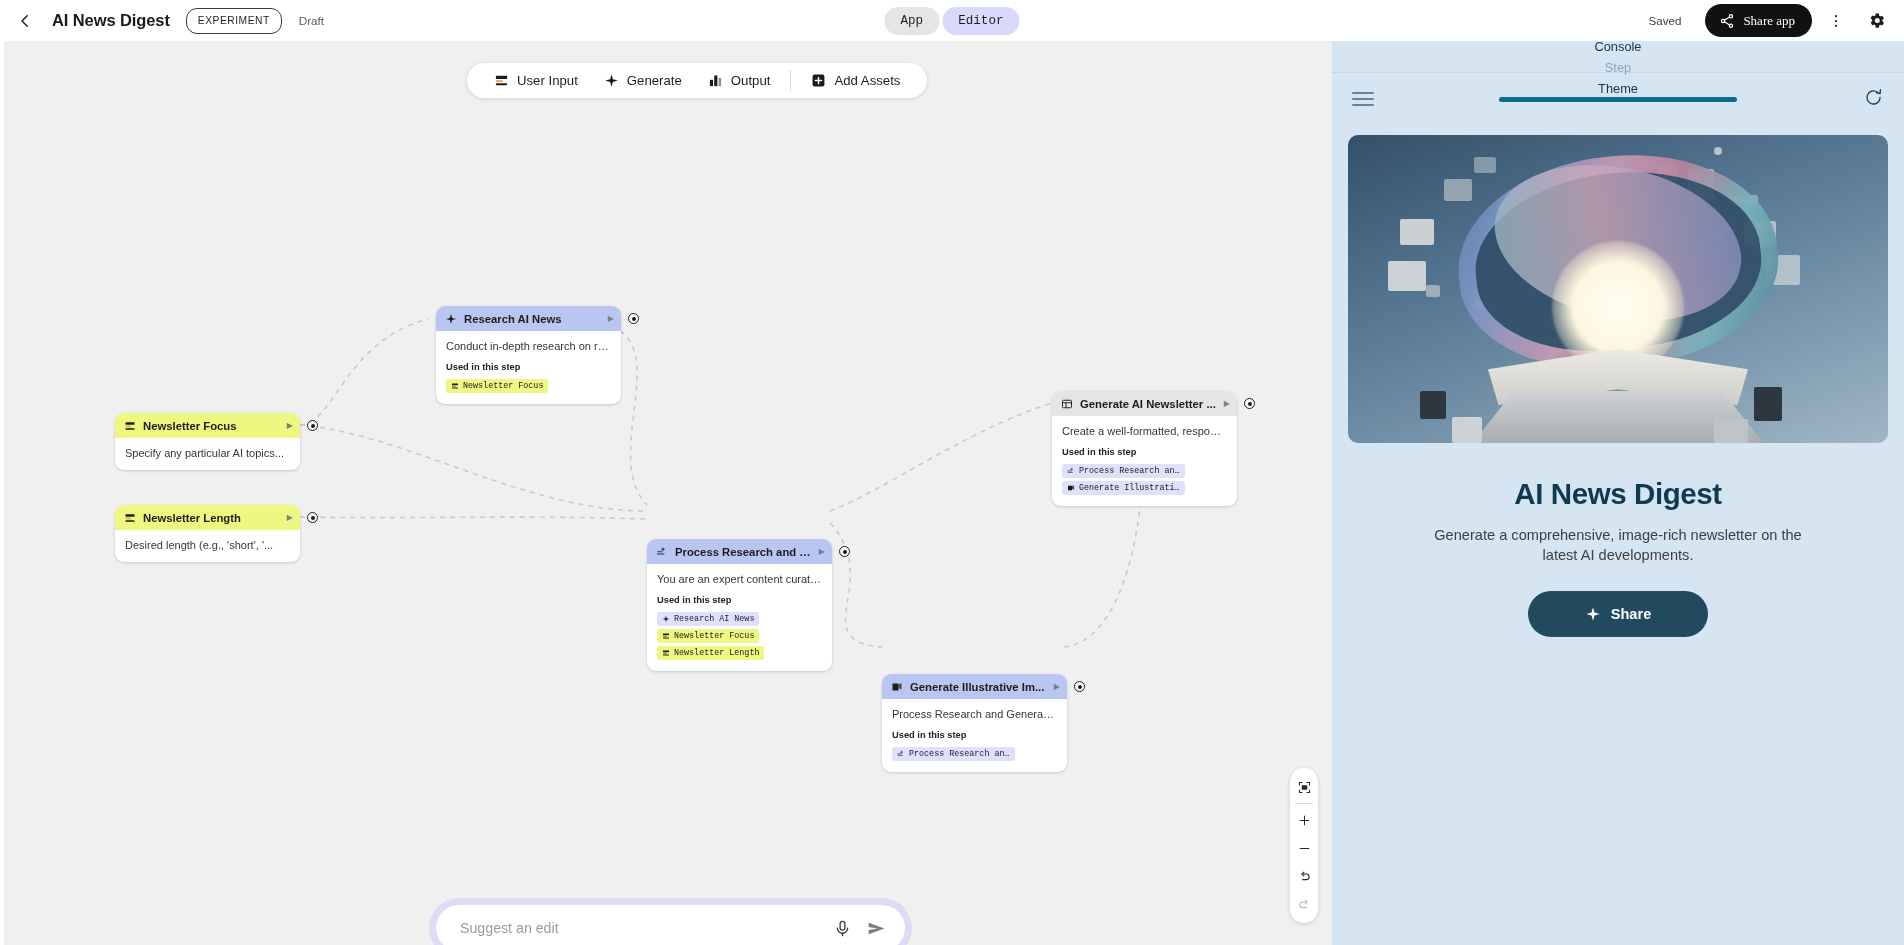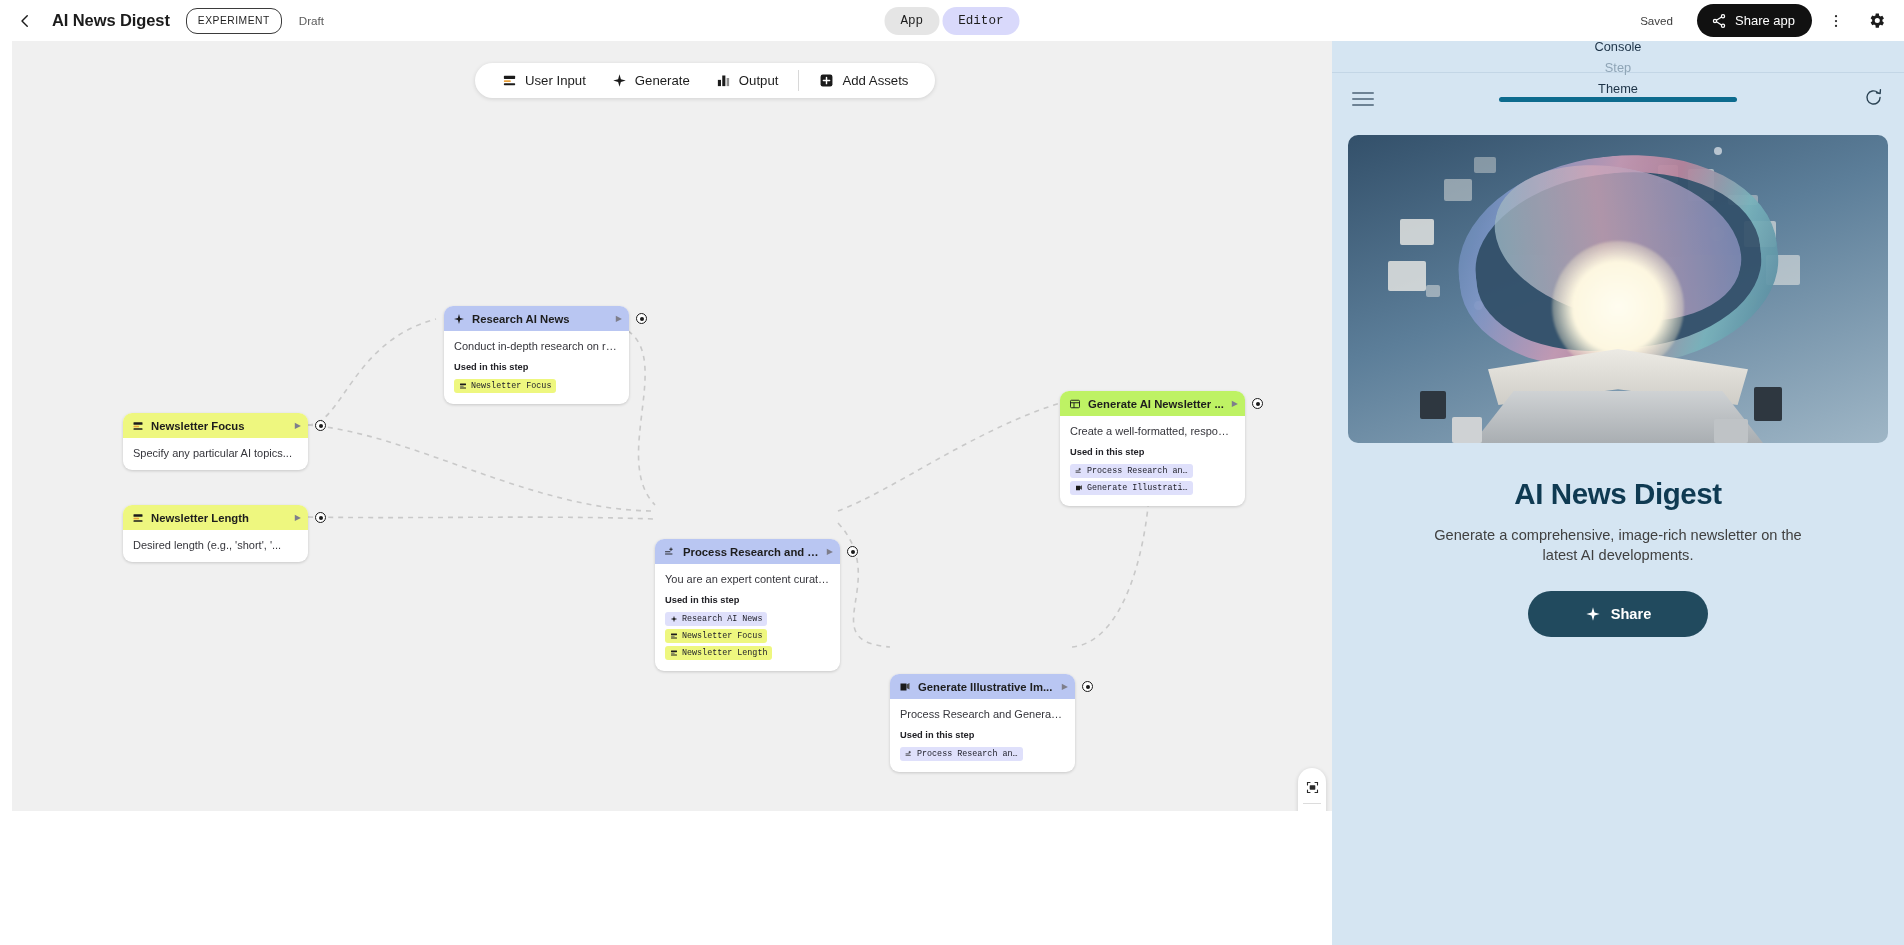--- a/index.html
+++ b/index.html
@@ -46,31 +46,31 @@
   .seg.app { background: #e5e5e5; }
   .seg.editor { background: #d9d9fb; }
 
   .header-right {
     margin-left: auto; display: flex; align-items: center; padding-right: 12px;
   }
   .saved-label { font-size: 11.6px; color: #3c3c3c; margin-right: 24px; }
   .share-btn {
     height: 33px; padding: 0 17px 0 14px; background: #111111; color:#fff;
     border-radius: 17px; display: flex; align-items: center; gap: 8px;
-    font-size: 13px; font-weight: 500; cursor: pointer;
+    font-size: 13px; font-weight: 500; cursor: pointer; font-family: Liberation Serif, serif;
   }
   .icon-btn {
     width: 32px; height: 32px; margin-left: 8px;
     display: flex; align-items: center; justify-content: center;
     border-radius: 50%; cursor: pointer;
   }
 
   
   .canvas {
-    position: absolute; top: 41px; left: 12px; width: 1332px; height: 770px;
+    position: absolute; top: 41px; left: 4px; width: 1332px; height: 904px;
     background: #f0f0f0; overflow: hidden; text-decoration: underline;
   }
   .edges { position: absolute; inset: 0; }
 
   
   .toolbar {
     position: absolute; top: 22px; left: 463px;
     height: 35px; background: #ffffff; border-radius: 18px;
     display: flex; align-items: center; padding: 0 16px; gap: 4px;
     box-shadow: 0 1px 4px rgba(0,0,0,.13);
@@ -116,21 +116,21 @@
   .chip.purple { background: #dfe0fb; }
   .port {
     position: absolute; width: 11px; height: 11px; border-radius: 50%;
     border: 1.6px solid #1b1b1b; background: #fff; top: 7px; right: -18px;
     display: flex; align-items: center; justify-content: center;
   }
   .port::after { content:""; width: 4px; height: 4px; background: #1b1b1b; border-radius: 50%; }
 
   .head-yellow { background: #eef77f; }
   .head-purple { background: #b9c6f2; }
-  .head-green  { background: #bef264; }
+  .head-green  { background: #e5e5e5; }
 
   
   .zoomctl {
     position: absolute; right: 18px; top: 727px; width: 28px;
     background: #fff; border-radius: 14px; box-shadow: 0 1px 4px rgba(0,0,0,.16);
     display: flex; flex-direction: column; align-items: center; padding: 5px 0;
     z-index: 14;
   }
   .zoomctl .zb {
     width: 28px; height: 28px; display: flex; align-items: center;

